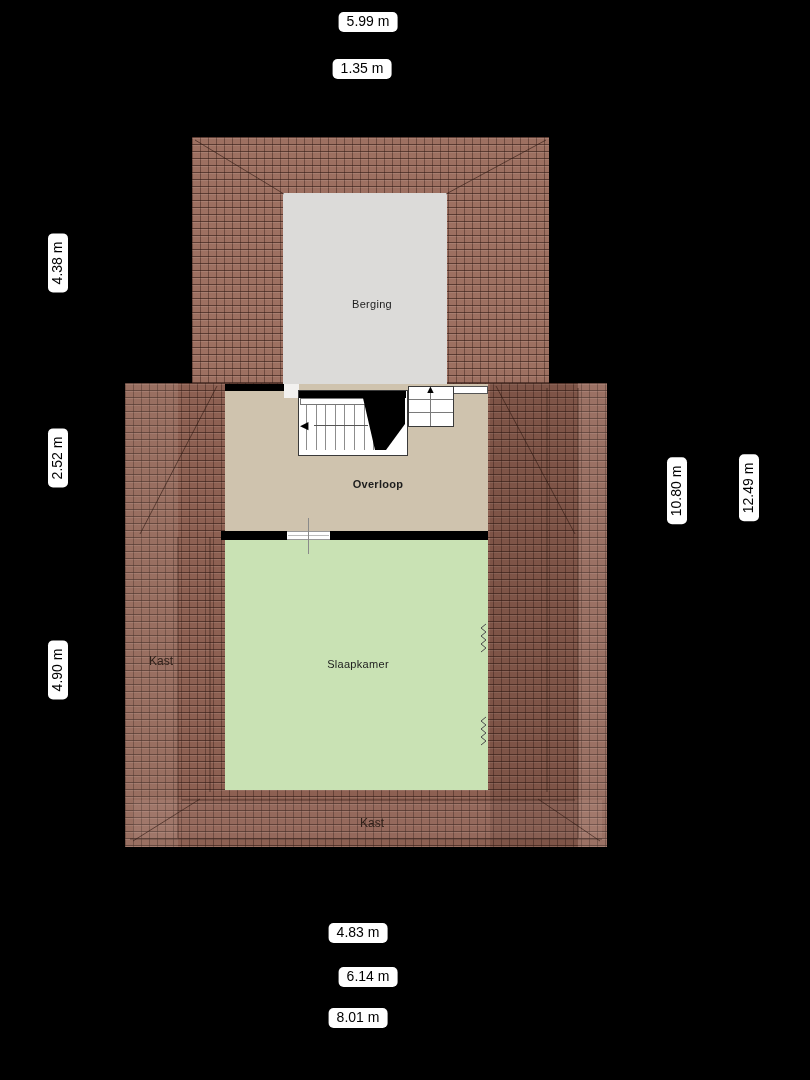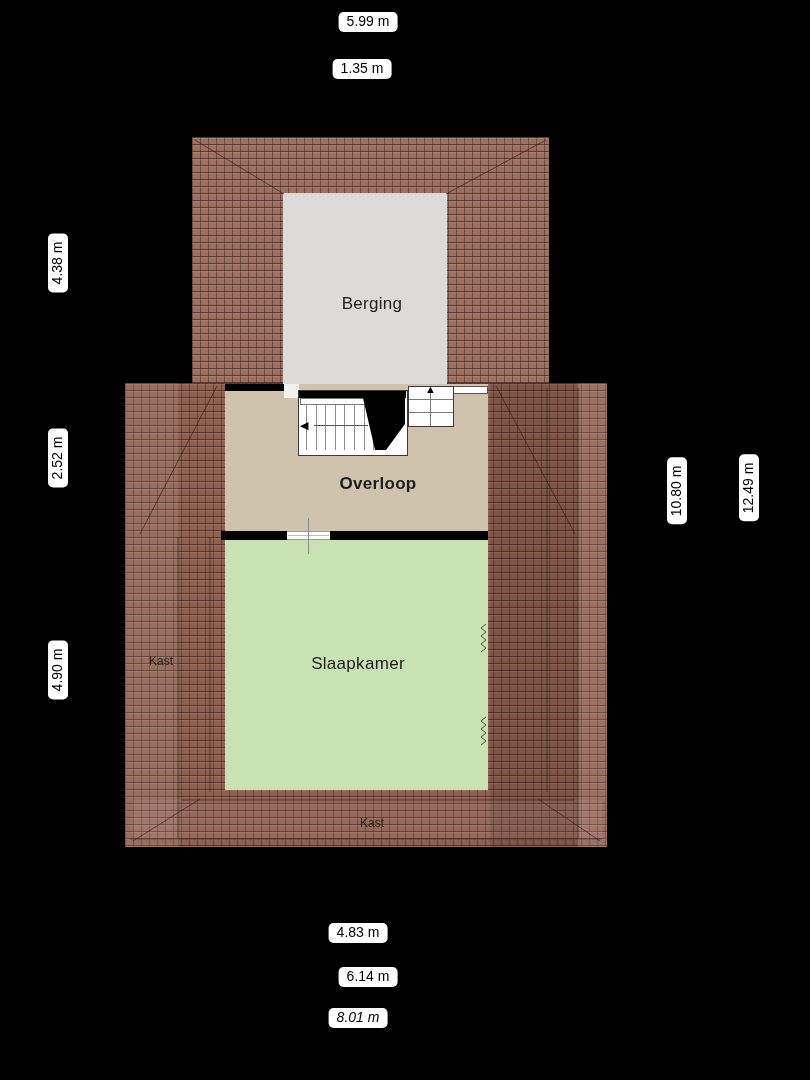--- a/index.html
+++ b/index.html
@@ -11,21 +11,21 @@
     background-color:#96685a;
     background-image:
       repeating-linear-gradient(180deg, rgba(52,28,22,.62) 0 1px, rgba(255,245,238,.10) 1px 2px, rgba(0,0,0,0) 2px 7px),
       repeating-linear-gradient(90deg, rgba(52,28,22,.45) 0 1px, rgba(0,0,0,0) 1px 8px);
   }
   .roof-upper{background-color:#9d7061;}
   .roof-lower{background-color:#8d6052;}
   .shade{position:absolute;}
   
   .room{position:absolute;}
-  .room-label{position:absolute;transform:translate(-50%,-50%);font-size:17px;color:#1d1d1d;
+  .room-label{position:absolute;transform:translate(-50%,-50%);font-size:11px;color:#1d1d1d;
               letter-spacing:.3px;white-space:nowrap;}
   .kast-label{position:absolute;transform:translate(-50%,-50%);font-size:12px;color:#30211a;white-space:nowrap;}
   
   .dim{position:absolute;transform:translate(-50%,-50%);background:#fff;color:#000;
        font-size:14px;line-height:17px;padding:1px 8px 2px;border-radius:5px;white-space:nowrap;}
   .dim.vert{transform:translate(-50%,-50%) rotate(-90deg);}
   
   .stair-box{position:absolute;background:#fff;border:1px solid #3a3a3a;box-sizing:border-box;}
   .hline{position:absolute;height:1px;background:#7a7a7a;}
   .vline{position:absolute;width:1px;background:#7a7a7a;}
@@ -115,15 +115,15 @@
 
   <span class="dim vert" style="left:58px;top:263px;">4.38 m</span>
   <span class="dim vert" style="left:58px;top:458px;">2.52 m</span>
   <span class="dim vert" style="left:58px;top:670px;">4.90 m</span>
 
   <span class="dim vert" style="left:677px;top:491px;">10.80 m</span>
   <span class="dim vert" style="left:749px;top:488px;">12.49 m</span>
 
   <span class="dim" style="left:358px;top:917px;margin-top:16px;">4.83 m</span>
   <span class="dim" style="left:368px;top:977px;">6.14 m</span>
-  <span class="dim" style="left:358px;top:1018px;font-style:italic;">8.01 m</span>
+  <span class="dim" style="left:358px;top:1018px;">8.01 m</span>
 
 </div>
 
 </body></html>

